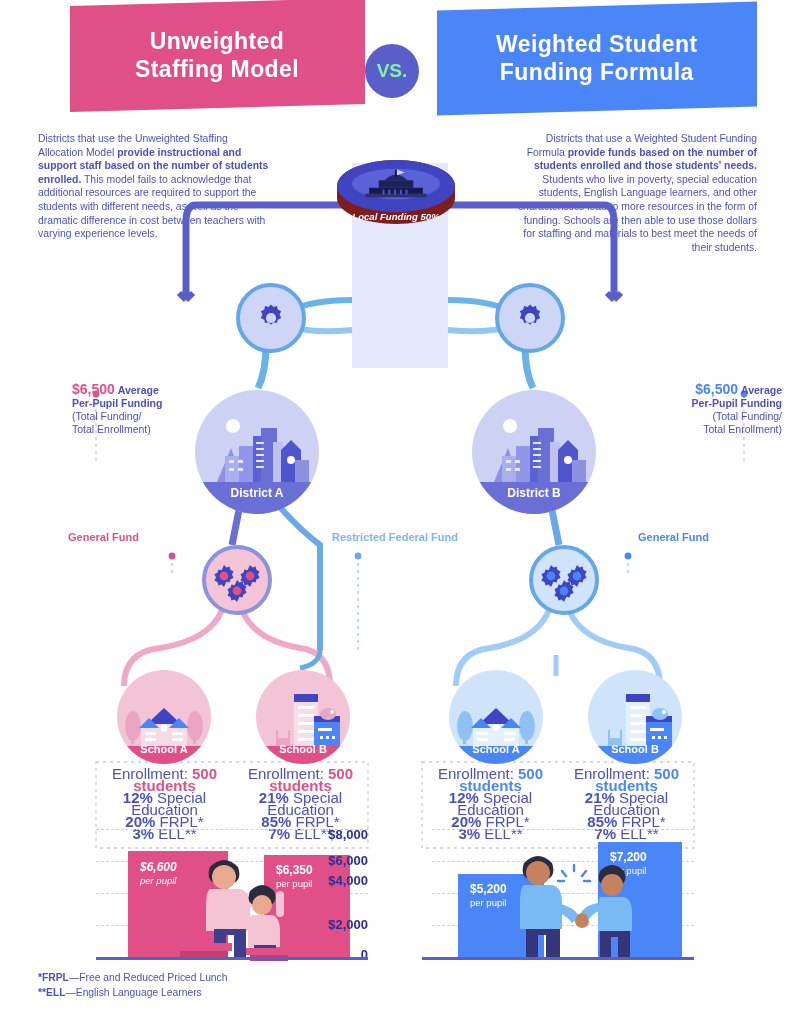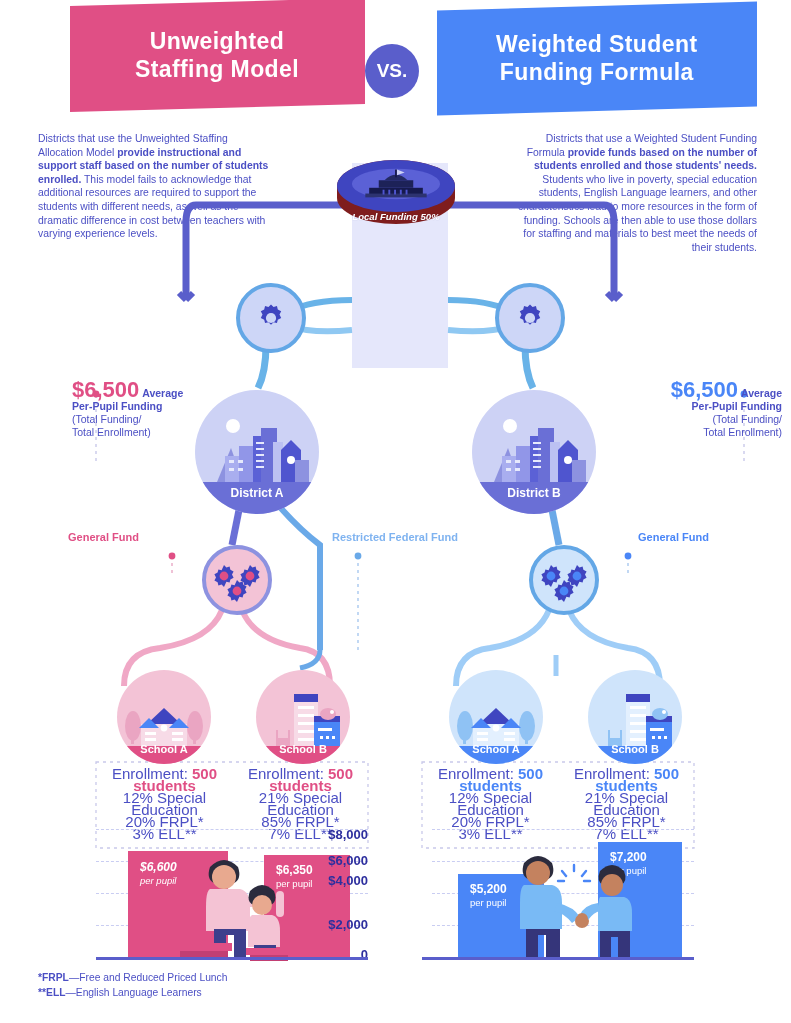--- a/index.html
+++ b/index.html
@@ -21,21 +21,21 @@
     left:437px;top:6px;width:320px;height:105px;background:#4a86f7;
     transform:skewY(-1.6deg);
   }
   .hdr-txt{
     transform:skewY(1.6deg);
     color:#ffffff;font-weight:bold;font-size:23px;line-height:1.22;
     letter-spacing:.4px;
   }
   .vs-badge{
     left:365px;top:44px;width:54px;height:54px;border-radius:50%;
-    background:#5a5ecb;color:#ffffff;display:flex;align-items:center;justify-content:center;
+    background:#5a5ecb;color:#86efac;display:flex;align-items:center;justify-content:center;
     font-weight:bold;font-size:19px;
   }
 
   
   .intro{font-size:10.4px;line-height:13.6px;color:#4b4fc4;}
   #intro-left{left:38px;top:132px;width:236px;text-align:left;}
   #intro-right{left:513px;top:132px;width:244px;text-align:right;}
   .intro b{font-weight:bold;}
 
   
@@ -60,33 +60,33 @@
   
   .circ{
     position:absolute;border-radius:50%;overflow:hidden;
   }
   .circ .cap{
     position:absolute;left:0;right:0;text-align:center;color:#fff;font-weight:bold;
   }
 
   
   .money-blk{position:absolute;font-size:10.5px;line-height:13px;}
-  .money-blk .big{font-size:22px;font-weight:bold;}
+  .money-blk .big{font-size:14px;font-weight:bold;}
   .money-blk .bold{font-weight:bold;}
   #money-left{left:72px;top:383px;width:170px;text-align:left;color:#4b4fc4;}
   #money-right{left:614px;top:383px;width:168px;text-align:right;color:#4b4fc4;}
   #money-left .big{color:#e04f85;}
   #money-right .big{color:#4a86f7;}
 
   
   .fund-lbl{position:absolute;font-size:11px;font-weight:bold;}
 
   
   .stat{position:absolute;width:133px;text-align:center;font-size:15px;line-height:12.1px;color:#4b4fc4;}
-  .stat b{font-weight:normal;}
+  .stat b{font-weight:bold;}
   .stat .hl-pink{color:#e04f85;font-weight:bold;}
   .stat .hl-blue{color:#4a86f7;font-weight:bold;}
 
   
   #chart{left:0;top:815px;width:791px;height:155px;}
   .axis-lbl{
     position:absolute;right:0;width:68px;text-align:right;
     font-size:13px;font-weight:bold;color:#2d2f9e;
   }
   .grid{position:absolute;height:0;border-top:1px dashed #c9cdf2;}

